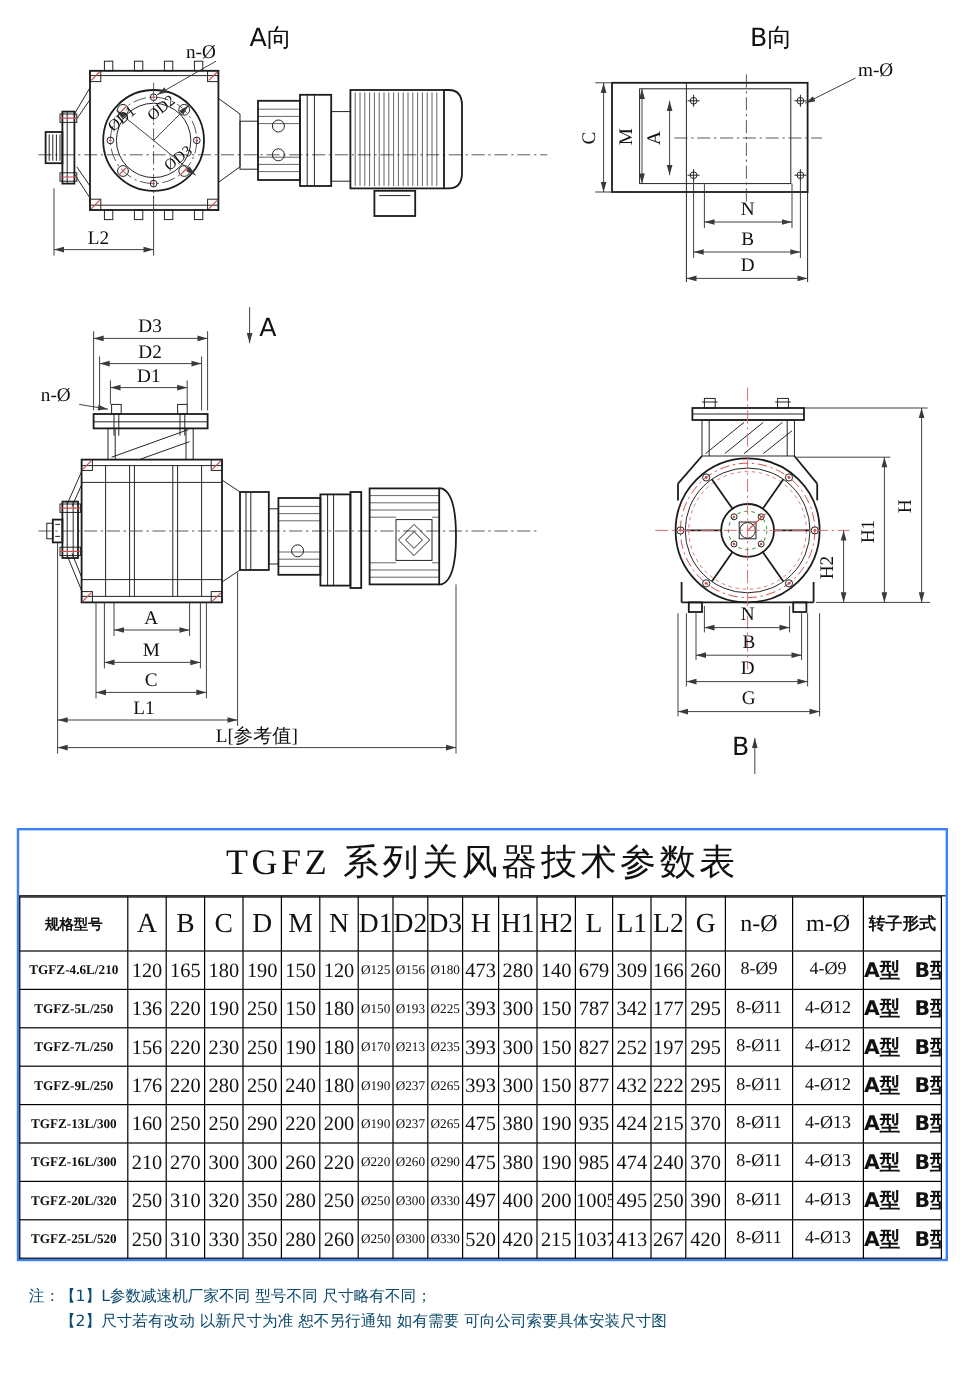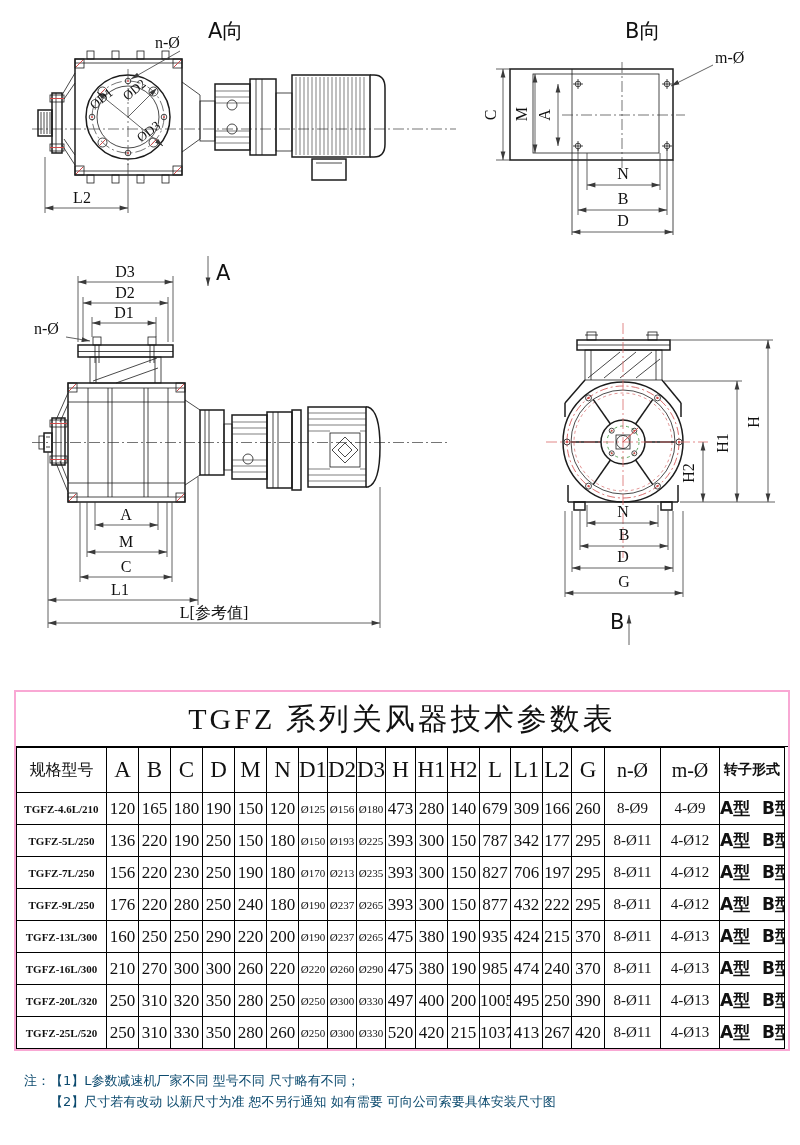--- a/index.html
+++ b/index.html
@@ -15,29 +15,29 @@
   .t{stroke:#1c1c1c;stroke-width:0.8;fill:none;}
   .f{stroke:#2a2a2a;stroke-width:0.6;fill:none;}
   .d{stroke:#3a3a3a;stroke-width:0.8;fill:none;}
   .cl{stroke:#3a3a3a;stroke-width:0.7;fill:none;stroke-dasharray:11 3 2 3;}
   .redc{stroke:#d96a6a;stroke-width:0.8;fill:none;stroke-dasharray:11 3 2 3;}
   .redd{stroke:#cf4a4a;stroke-width:0.8;fill:none;stroke-dasharray:8 3 2 3;}
   .redd2{stroke:#cf4a4a;stroke-width:0.6;fill:none;stroke-dasharray:3 3;}
   .red{stroke:#cf4a4a;stroke-width:1;fill:none;}
   .grn{stroke:#4d9e4d;stroke-width:0.9;fill:none;stroke-dasharray:3 3;}
   
-  .tblwrap{position:absolute;left:14px;top:690px;width:772px;border:2px solid #f9a8d4;box-sizing:content-box;background:#fff;}
+  .tblwrap{position:absolute;left:14px;top:690px;width:772px;border:2px solid #3b82f6;box-sizing:content-box;background:#fff;}
   .tbltitle{height:54px;line-height:54px;text-align:center;font-size:30px;letter-spacing:3px;
             border-bottom:1px solid #000;font-family:"Liberation Serif",serif;}
   table.spec{border-collapse:collapse;table-layout:fixed;width:768px;}
   table.spec th,table.spec td{border:1px solid #000;text-align:center;vertical-align:middle;
             padding:0;overflow:hidden;white-space:nowrap;}
   table.spec tr.hdr{height:45px;}
   table.spec tbody tr{height:32px;}
-  .h-spec{font-size:16px;font-weight:normal;font-family:"DejaVu Sans",sans-serif;}
+  .h-spec{font-size:12px;font-weight:bold;font-family:"DejaVu Sans",sans-serif;}
   .h-letter{font-size:23px;font-weight:normal;}
   .h-hole{font-size:20px;font-weight:normal;}
   .h-rotor{font-size:14px;font-weight:bold;font-family:"DejaVu Sans",sans-serif;margin-top:16px;}
   .c-spec{font-size:11px;font-weight:bold;text-align:left;padding-left:3px;}
   .c-num{font-size:17px;}
   .c-dia{font-size:11px;}
   .c-hole{font-size:15px;}
   .c-rotor{font-size:17px;font-weight:bold;font-family:"DejaVu Sans",sans-serif;word-spacing:6px;}
   
   .notes{position:absolute;left:24px;top:1070px;width:740px;
@@ -626,21 +626,21 @@
             <td class="c-num">250</td>
             <td class="c-num">190</td>
             <td class="c-num">180</td>
             <td class="c-dia">Ø170</td>
             <td class="c-dia">Ø213</td>
             <td class="c-dia">Ø235</td>
             <td class="c-num">393</td>
             <td class="c-num">300</td>
             <td class="c-num">150</td>
             <td class="c-num">827</td>
-            <td class="c-num">706</td>
+            <td class="c-num">252</td>
             <td class="c-num">197</td>
             <td class="c-num">295</td>
             <td class="c-hole">8-Ø11</td>
             <td class="c-hole">4-Ø12</td>
             <td class="c-rotor">A型 B型</td>
           </tr>
           <tr>
             <td class="c-spec">TGFZ-9L/250</td>
             <td class="c-num">176</td>
             <td class="c-num">220</td>

